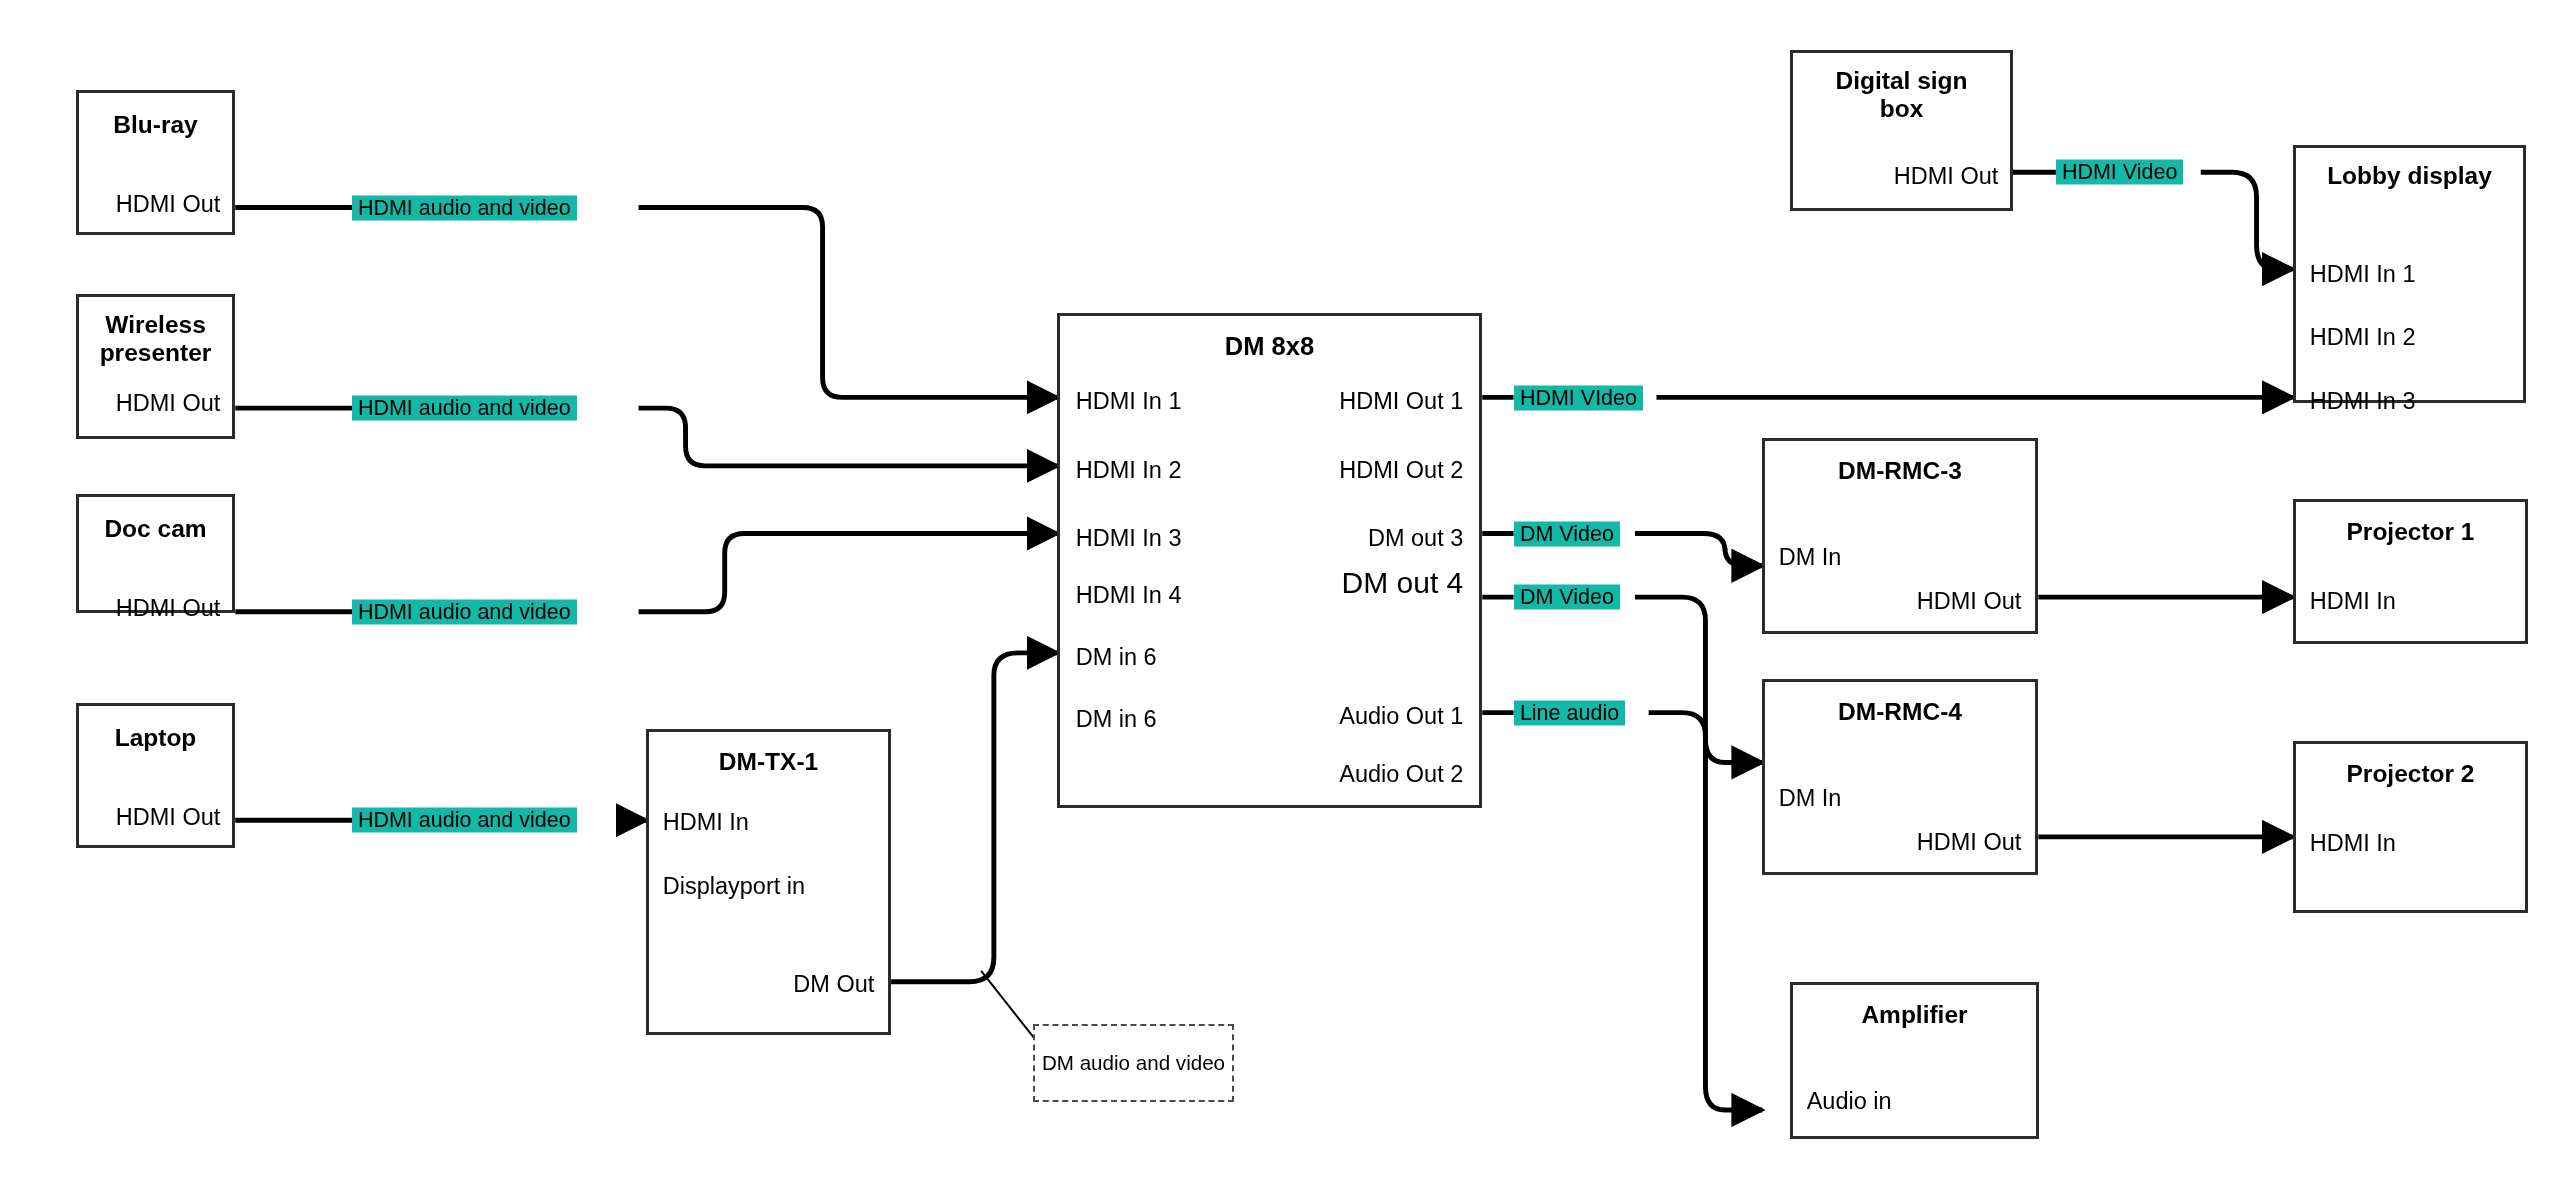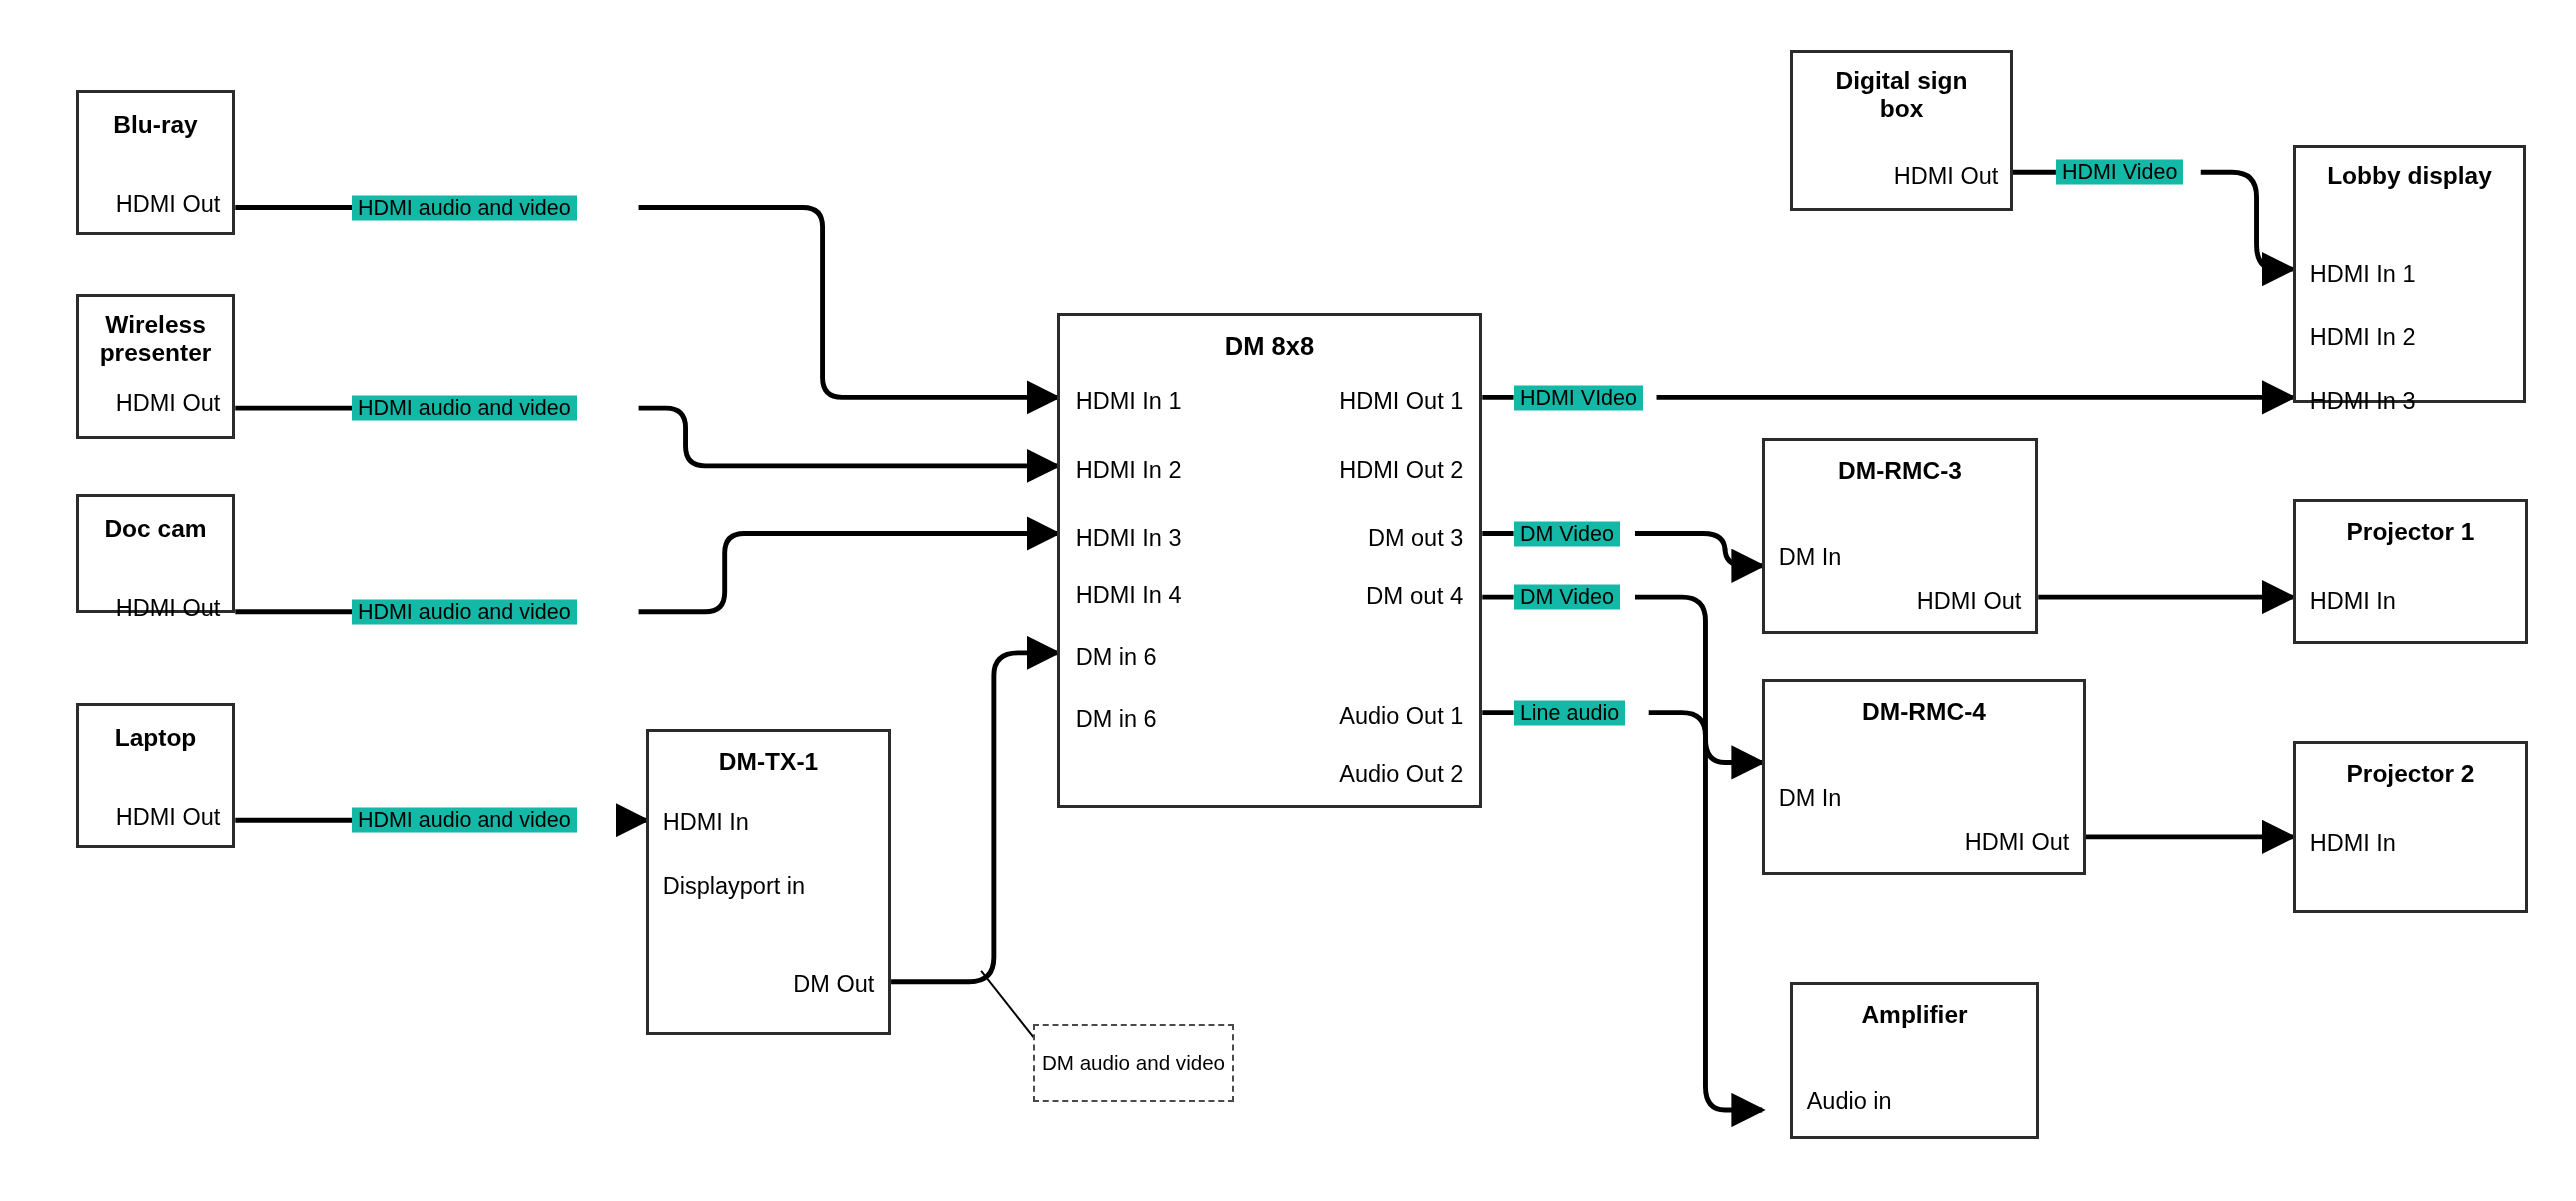--- a/index.html
+++ b/index.html
@@ -87,21 +87,21 @@
     <div class="title" style="position:absolute;left:0;right:0;top:15.7px;font-size:25.5px;">DM 8x8</div>
     <div class="port l" style="left:15.7px;top:72px;font-size:23.5px;">HDMI In 1</div>
     <div class="port l" style="left:15.7px;top:141px;font-size:23.5px;">HDMI In 2</div>
     <div class="port l" style="left:15.7px;top:209px;font-size:23.5px;">HDMI In 3</div>
     <div class="port l" style="left:15.7px;top:266px;font-size:23.5px;">HDMI In 4</div>
     <div class="port l" style="left:15.7px;top:328px;font-size:23.5px;">DM in 6</div>
     <div class="port l" style="left:15.7px;top:390px;font-size:23.5px;">DM in 6</div>
     <div class="port r" style="right:15.7px;top:72px;font-size:23.5px;">HDMI Out 1</div>
     <div class="port r" style="right:15.7px;top:141px;font-size:23.5px;">HDMI Out 2</div>
     <div class="port r" style="right:15.7px;top:209px;font-size:23.5px;">DM out 3</div>
-    <div class="port r" style="right:15.7px;top:266px;font-size:24px;">DM out 4</div>
+    <div class="port r" style="right:15.7px;top:250px;font-size:30px;">DM out 4</div>
     <div class="port r" style="right:15.7px;top:387px;font-size:23.5px;">Audio Out 1</div>
     <div class="port r" style="right:15.7px;top:445px;font-size:23.5px;">Audio Out 2</div>
   </div>
 
   <div class="node" style="left:1790px;top:50px;width:223px;height:161px;">
     <div class="title" style="position:absolute;left:23.5px;right:23.5px;top:13.7px;font-size:24.5px;">Digital sign box</div>
     <div class="port r" style="right:11.7px;top:110px;font-size:23.5px;">HDMI Out</div>
   </div>
 
   <div class="node" style="left:2293px;top:145px;width:233px;height:258px;">
@@ -110,21 +110,21 @@
     <div class="port l" style="left:13.7px;top:176px;font-size:23.5px;">HDMI In 2</div>
     <div class="port l" style="left:13.7px;top:240px;font-size:23.5px;">HDMI In 3</div>
   </div>
 
   <div class="node" style="left:1762px;top:438px;width:276px;height:196px;">
     <div class="title" style="position:absolute;left:0;right:0;top:15.7px;font-size:24.5px;">DM-RMC-3</div>
     <div class="port l" style="left:13.7px;top:103px;font-size:23.5px;">DM In</div>
     <div class="port r" style="right:13.7px;top:147px;font-size:23.5px;">HDMI Out</div>
   </div>
 
-  <div class="node" style="left:1762px;top:679px;width:324px;height:196px;">
+  <div class="node" style="left:1762px;top:679px;width:276px;height:196px;">
     <div class="title" style="position:absolute;left:0;right:0;top:15.7px;font-size:24.5px;">DM-RMC-4</div>
     <div class="port l" style="left:13.7px;top:103px;font-size:23.5px;">DM In</div>
     <div class="port r" style="right:13.7px;top:147px;font-size:23.5px;">HDMI Out</div>
   </div>
 
   <div class="node" style="left:2293px;top:499px;width:235px;height:145px;">
     <div class="title" style="position:absolute;left:0;right:0;top:15.7px;font-size:24.5px;">Projector 1</div>
     <div class="port l" style="left:13.7px;top:86px;font-size:23.5px;">HDMI In</div>
   </div>
 

